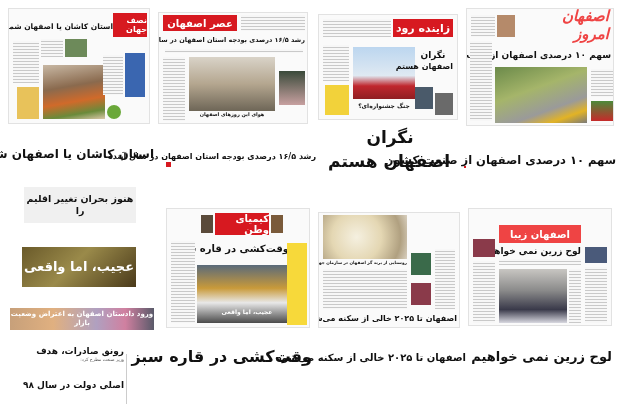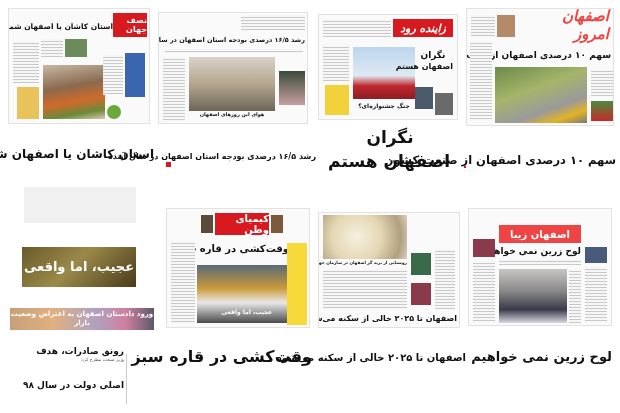--- a/index.html
+++ b/index.html
@@ -32,33 +32,34 @@
   <div class="photo" style="left:30px; top:6px; width:18px; height:22px; background:#b58a6a;"></div>
   <div class="lines" style="left:4px; top:6px; width:24px; height:22px;"></div>
   <div class="inner-headline" style="left:26px; top:42px; width:118px; font-size:9px;">سهم ۱۰ درصدی اصفهان از صنعت کشور</div>
   <div class="lines" style="left:3px; top:32px; width:22px; height:80px;"></div>
   <div class="photo" style="left:28px; top:58px; width:92px; height:56px; background:linear-gradient(160deg,#6b8a4a 0%,#a5b56a 40%,#9a9a9a 70%,#e2b325 85%,#7a7a7a 100%);"></div>
   <div class="photo" style="left:124px; top:92px; width:22px; height:20px; background:linear-gradient(#4c8a3a,#c62a2a);"></div>
   <div class="lines" style="left:124px; top:60px; width:22px; height:28px;"></div>
 </div>
 
 <div class="paper" style="left:318px; top:14px; width:140px; height:106px;">
-  <div class="masthead red" style="right:4px; top:4px; width:60px; height:18px; font-size:11px;font-style:italic;">زاینده رود</div>
+  <div class="masthead red" style="right:4px; top:4px; width:60px; height:18px; font-size:11px;">زاینده رود</div>
   <div class="lines" style="left:4px; top:4px; width:68px; height:18px;"></div>
   <div class="photo" style="left:34px; top:32px; width:62px; height:52px; background:linear-gradient(#bcd6ef 0%,#dfe9f2 55%,#c0272d 75%,#8f1e22 100%);"></div>
   <div class="inner-headline" style="left:34px; top:88px; width:62px; font-size:6px;">جنگ جشنواره‌ای؟</div>
   <div class="inner-headline" style="right:6px; top:36px; width:36px; font-size:9px;">نگران</div>
   <div class="inner-headline" style="right:4px; top:48px; width:40px; font-size:8px;">اصفهان هستم</div>
   <div class="photo" style="right:24px; top:72px; width:18px; height:22px; background:#4a5a6a;"></div>
   <div class="photo" style="right:4px; top:78px; width:18px; height:22px; background:#6a6a6a;"></div>
   <div class="lines" style="left:4px; top:30px; width:26px; height:36px;"></div>
   <div class="photo" style="left:6px; top:70px; width:24px; height:30px; background:#f2d23a;"></div>
 </div>
 
 <div class="paper" style="left:158px; top:12px; width:150px; height:112px;">
+  <div class="masthead red" style="left:4px; top:2px; width:74px; height:16px; font-size:10px;">عصر اصفهان</div>
   <div class="lines" style="left:82px; top:2px; width:64px; height:16px;"></div>
   <div class="inner-headline" style="left:4px; top:24px; width:142px; font-size:6.5px;">رشد ۱۶/۵ درصدی بودجه استان اصفهان در سال آینده</div>
   <div class="lines" style="left:6px; top:36px; width:138px; height:4px;"></div>
   <div class="photo" style="left:30px; top:44px; width:86px; height:54px; background:linear-gradient(180deg,#d9d3c8 0%,#b4a68f 50%,#6e6657 100%);"></div>
   <div class="inner-headline" style="left:30px; top:99px; width:86px; font-size:5px;">هوای این روزهای اصفهان</div>
   <div class="lines" style="left:4px; top:44px; width:22px; height:64px;"></div>
   <div class="photo" style="left:120px; top:58px; width:26px; height:34px; background:linear-gradient(#3a4a3a,#c7a0a0);"></div>
 </div>
 
 <div class="paper" style="left:8px; top:8px; width:142px; height:116px;padding-left:37px;">
@@ -79,20 +80,21 @@
 
 <div class="caption big" style="left:330px; top:128px; width:120px; font-size:17px;">نگران</div>
 <div class="caption big" style="left:330px; top:152px; width:120px; font-size:17px;">اصفهان هستم</div>
 
 <div class="caption small" style="left:168px; top:152px; width:148px; font-size:8px;">رشد ۱۶/۵ درصدی بودجه استان اصفهان در سال آینده</div>
 <div class="redmark" style="left:166px; top:162px; width:5px; height:5px;"></div>
 
 <div class="caption med" style="left:6px; top:148px; width:148px; font-size:12px;">استان کاشان یا اصفهان شمالی؟</div>
 
 <div class="banner" style="left:24px; top:187px; width:112px; height:36px; background:#f0f0f0; font-size:9.5px; color:#111; flex-direction:column;">
+  <span>هنوز بحران تغییر اقلیم را</span>
 </div>
 
 <div class="banner" style="left:22px; top:247px; width:114px; height:40px; background:linear-gradient(135deg,#6a5a2a 0%,#9a8a4a 45%,#4a3a1a 100%); color:#fff; font-size:13px;">
   <span>عجیب، اما واقعی</span>
 </div>
 
 <div class="banner" style="left:10px; top:308px; width:144px; height:22px; background:linear-gradient(90deg,#c7a07a 0%,#e0b080 30%,#b0a0c0 60%,#d080a0 80%,#5a5a6a 100%); color:#fff; font-size:7px;">
   <span>ورود دادستان اصفهان به اعتراض وضعیت بازار</span>
 </div>
 

